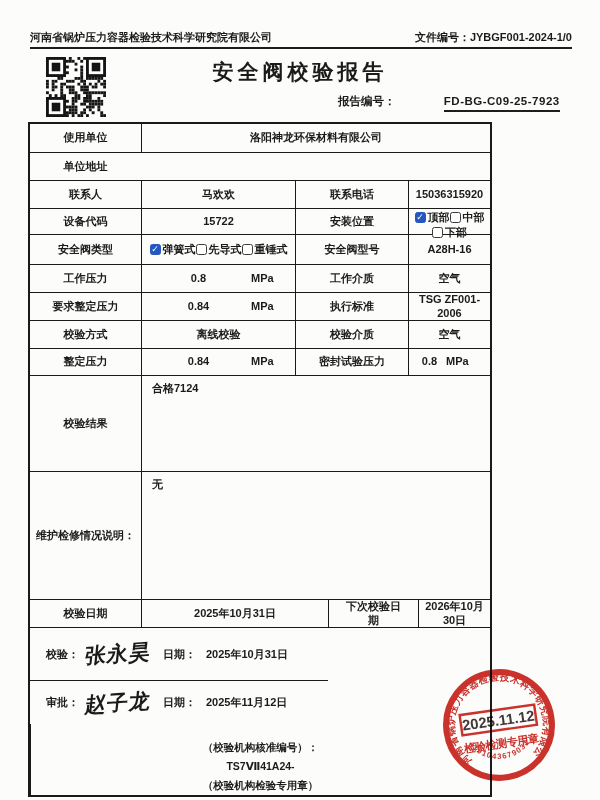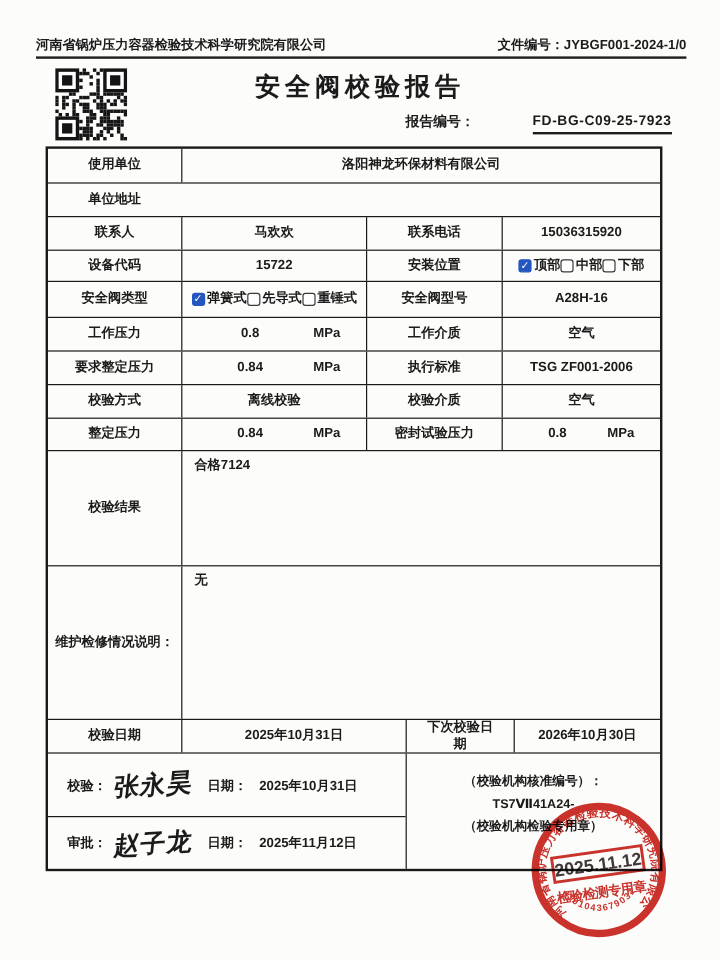--- a/index.html
+++ b/index.html
@@ -12,41 +12,41 @@
   
   .hdr-line { position:absolute; left:30px; right:28px; top:30px; display:flex; justify-content:space-between; align-items:flex-end; font-size:11px; font-weight:700; }
   .hdr-rule { position:absolute; left:30px; right:28px; top:47px; height:2px; background:#1d1d1d; }
   .qr { position:absolute; left:46px; top:56px; width:60px; height:62px; }
   .qr svg { width:100%; height:100%; }
   .doc-title { position:absolute; left:0; right:0; top:58px; text-align:center; font-size:21px; font-weight:700; letter-spacing:4px; }
   .report-no { position:absolute; left:338px; top:94px; width:222px; display:flex; align-items:flex-end; font-size:11.5px; font-weight:700;gap:48px; }
   .report-no .lbl { white-space:nowrap; padding-bottom:3px; }
   .report-no .val { flex:1; text-align:center; border-bottom:2px solid #1d1d1d; padding-bottom:3px; letter-spacing:.5px; }
   
-  .tbl { position:absolute; left:38px; top:122px; width:514px; border:2px solid #1a1a1a; background:transparent; font-size:11px; font-weight:700; }
+  .tbl { position:absolute; left:28px; top:122px; width:464px; border:2px solid #1a1a1a; background:transparent; font-size:11px; font-weight:700; }
   .row { display:flex; border-top:1.5px solid #1a1a1a; }
   .row:first-child { border-top:none; }
   .cell { border-left:1.5px solid #1a1a1a; display:flex; align-items:center; justify-content:center; text-align:center; padding:2px 4px; line-height:1.25; }
   .cell:first-child { border-left:none; }
   .c1 { width:111px; } .c2 { width:154px; } .c3 { width:113px; } .c4 { flex:1; }
   .c2d { width:187px; } .c3d { width:90px; }
   .vspan { flex:1; }
   .topleft { align-items:flex-start; justify-content:flex-start; text-align:left; padding:6px 10px; }
   .h28{height:28px}.h26{height:26px}.h30{height:30px}.h27{height:27px}.h96{height:96px}.h128{height:128px}
   .punit { display:flex; }
   .punit .pv { flex:1; text-align:center; }
   .punit .pu { width:40px; text-align:left; }
   
   .ckgroup { flex-wrap:wrap; row-gap:1px; }
   .ckopt { display:inline-flex; align-items:center; white-space:nowrap; }
   .ckbox { width:11px; height:11px; border:1.5px solid #3a3a3a; border-radius:2.5px; margin-right:2px; display:inline-flex; align-items:center; justify-content:center; background:#fff; font-size:9px; color:#fff; line-height:1; }
   .ckbox.checked { background:#2456c0; border-color:#2456c0; }
   .ckbox.checked::after { content:"✓"; font-weight:700; }
   
-  .sigarea { display:flex; border-top:1.5px solid #1a1a1a; }
+  .sigarea { display:flex; border-top:1.5px solid #1a1a1a;flex-direction:column; }
   .sigleft { width:298px; }
   .sigrow { display:flex; align-items:center; padding-left:16px; font-size:11px; }
   .sigrow.first { height:52px; }
   .sigrow.second { height:44px; border-top:1.5px solid #1a1a1a; }
   .signature { font-size:21px; font-weight:700; transform:rotate(-4deg) skewX(-10deg); margin:0 6px; font-family:"DejaVu Serif","Liberation Serif",serif; letter-spacing:1px; }
   .datelbl { margin-left:6px; }
   .dateval { margin-left:10px; }
   .sigright { flex:1; border-left:1.5px solid #1a1a1a; text-align:center; padding-top:14px; font-size:10.5px; font-weight:700; line-height:1.8; position:relative; }
   
   .stamp { position:absolute; left:438px; top:664px; width:122px; height:122px; transform:rotate(-8deg); opacity:.93; mix-blend-mode:multiply; z-index:5; pointer-events:none; }

